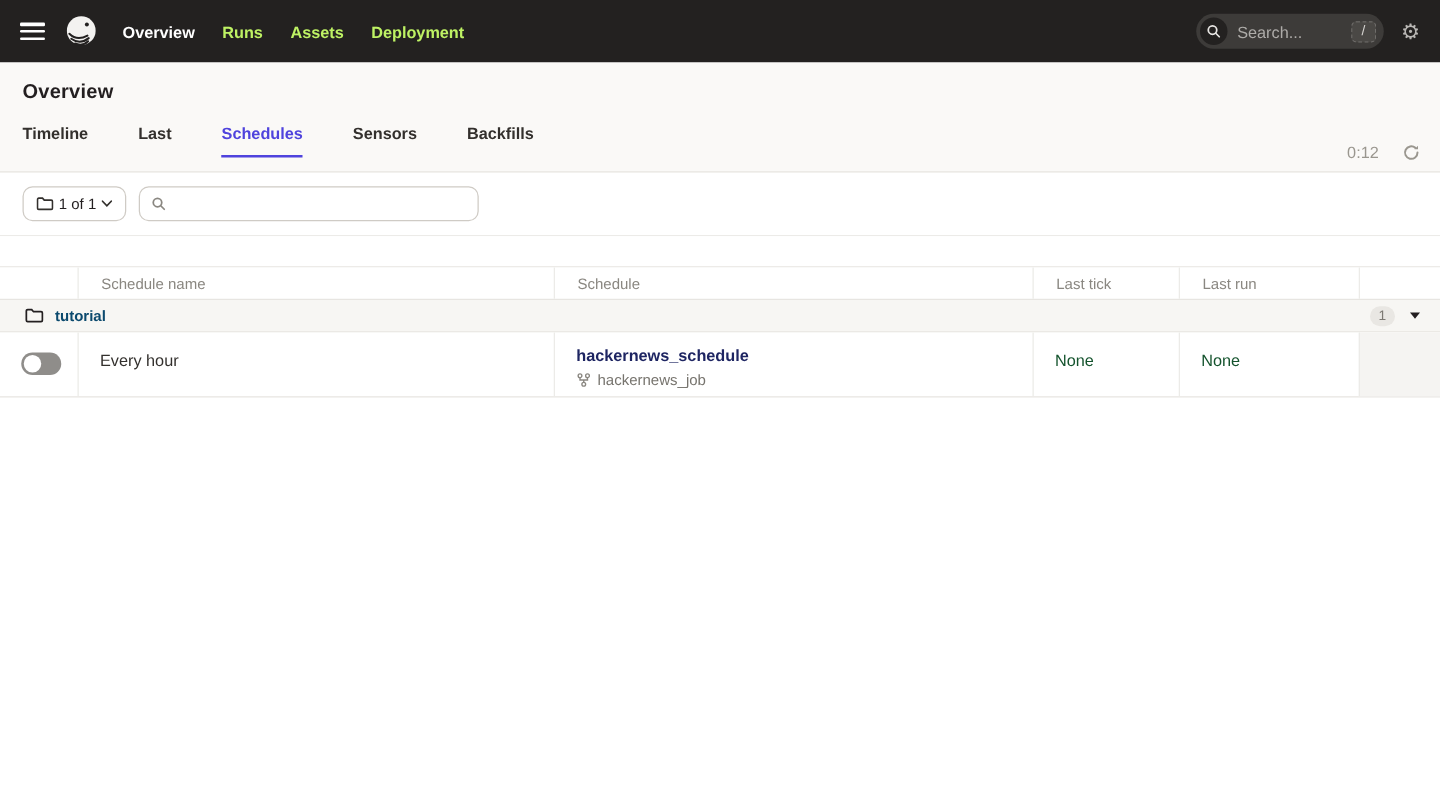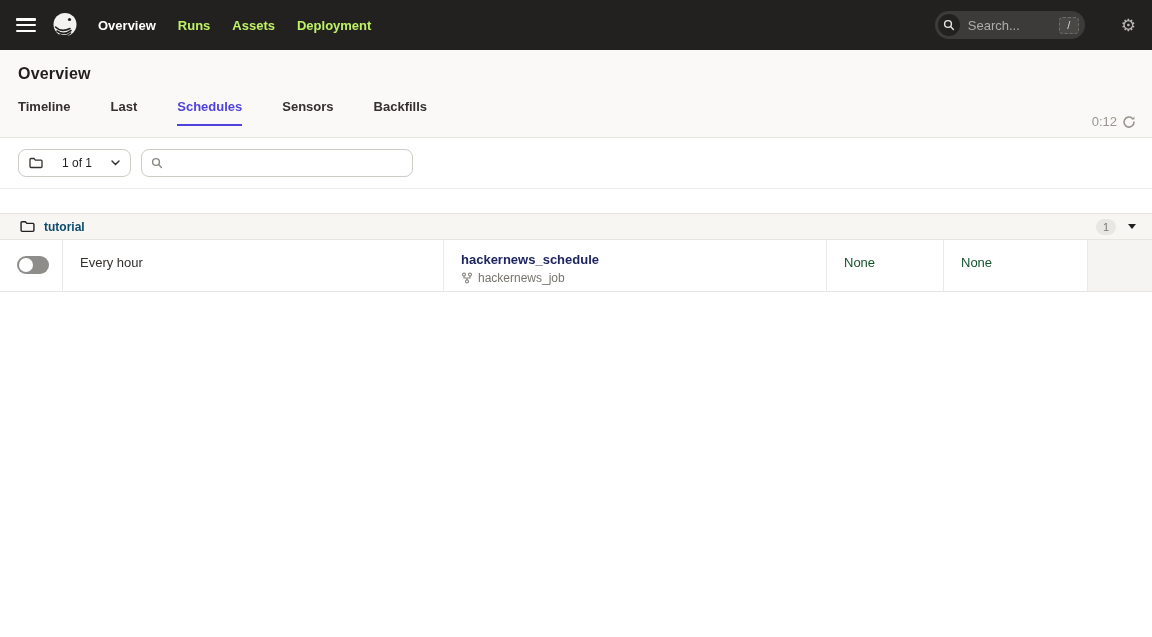--- a/index.html
+++ b/index.html
@@ -7,38 +7,38 @@
     font-family:"Liberation Sans", sans-serif; }
 
   
   .topnav { height:50px; background:#232120; display:flex; align-items:center; padding:0 16px; }
   .hamburger { width:20px; height:14px; display:flex; flex-direction:column; justify-content:space-between; cursor:pointer; margin-right:14px; }
   .hamburger span { display:block; height:2.5px; background:#fff; border-radius:1px; }
   .logo { width:30px; height:30px; margin-right:18px; }
   .nav-links { display:flex; gap:22px; align-items:center; }
   .nav-item { font-size:13px; font-weight:600; color:#bef264; cursor:pointer; }
   .nav-item.active { color:#ffffff; }
-  .topnav-right { margin-left:auto; display:flex; align-items:center; gap:36px; }
+  .topnav-right { margin-left:auto; display:flex; align-items:center; gap:14px; }
   .search-pill { width:150px; height:28px; background:#3d3b39; border-radius:14px; display:flex; align-items:center; padding:0 6px 0 3px; cursor:text; }
   .search-pill .mag-circle { width:22px; height:22px; border-radius:50%; background:#232120; display:flex; align-items:center; justify-content:center; }
   .search-pill .search-text { flex:1; color:#aeaca9; font-size:13px; margin-left:8px; }
   .kbd-slash { width:20px; height:17px; border:1px dashed #6f6d6a; background:#4a4845; color:#d6d4d1; font-size:11px; border-radius:4px; display:flex; align-items:center; justify-content:center; }
   .gear { color:#b8b6b3; font-size:17px; line-height:1; cursor:pointer; }
 
   
   .page-header { background:#faf9f7; border-bottom:1px solid #e7e5e1; padding:15px 18px 0 18px; height:88px; position:relative; }
   .page-title { font-size:16px; font-weight:700; color:#231f20; letter-spacing:.2px; }
   .tabs { display:flex; gap:40px; margin-top:16px; }
   .tab { font-size:13px; font-weight:600; color:#33302d; padding-bottom:10px; border-bottom:2px solid transparent; cursor:pointer; }
   .tab.active { color:#4f43dd; border-bottom-color:#4f43dd; }
-  .refresh-area { position:absolute; right:16px; bottom:8px; display:flex; align-items:center; gap:5px; color:#9a978f; font-size:13px;margin-left:23px; }
+  .refresh-area { position:absolute; right:16px; bottom:8px; display:flex; align-items:center; gap:19px; color:#9a978f; font-size:13px;margin-left:23px; }
 
   
   .filter-bar { background:#fff; padding:11px 18px; border-bottom:1px solid #ecebe8; display:flex; gap:10px; align-items:center; height:51px; }
-  .repo-btn { height:28px; border:1px solid #cfcbc5; border-radius:8px; background:#fff; display:flex; align-items:center; gap:19px; padding:0 10px; cursor:pointer; }
+  .repo-btn { height:28px; border:1px solid #cfcbc5; border-radius:8px; background:#fff; display:flex; align-items:center; gap:4px; padding:0 10px; cursor:pointer; }
   .repo-btn .repo-label { font-size:12px; color:#231f20; font-weight:500; }
   .filter-input-wrap { width:272px; height:28px; border:1px solid #cfcbc5; border-radius:8px; display:flex; align-items:center; padding:0 9px; background:#fff; }
   .filter-input-wrap input { border:none; outline:none; flex:1; font-size:13px; margin-left:7px; color:#231f20; font-family:"Liberation Sans",sans-serif; }
   .filter-input-wrap input::placeholder { color:#a3a09a; }
 
   .gap-strip { height:24px; background:#fff; }
 
   
   .sched-table { border-top:1px solid #e7e5e1; }
   .t-grid { display:grid; grid-template-columns:62px 381px 383px 117px 144px 1fr; }
@@ -134,20 +134,28 @@
       <circle cx="5" cy="5" r="3.4" fill="none" stroke="#8a8781" stroke-width="1.4"></circle>
       <line x1="7.6" y1="7.6" x2="10.4" y2="10.4" stroke="#8a8781" stroke-width="1.4" stroke-linecap="round"></line>
     </svg>
   </div>
 </div>
 
 <div class="gap-strip"></div>
 
 <div class="sched-table">
 
+  <div class="t-grid t-head">
+    <div class="cell"></div>
+    <div class="cell">Schedule name</div>
+    <div class="cell">Schedule</div>
+    <div class="cell">Last tick</div>
+    <div class="cell">Last run</div>
+    <div class="cell"></div>
+  </div>
 
   <div class="group-row">
     <svg width="15" height="13" viewBox="0 0 14 12">
       <path d="M1 2.5 a1 1 0 0 1 1 -1 h3 l1.4 1.6 h5.6 a1 1 0 0 1 1 1 v5.4 a1 1 0 0 1 -1 1 h-10 a1 1 0 0 1 -1 -1 Z" fill="none" stroke="#231f20" stroke-width="1.3"></path>
     </svg>
     <span class="group-name">tutorial</span>
     <span class="group-right">
       <span class="count-badge">1</span>
       <span class="caret-down"></span>
     </span>

